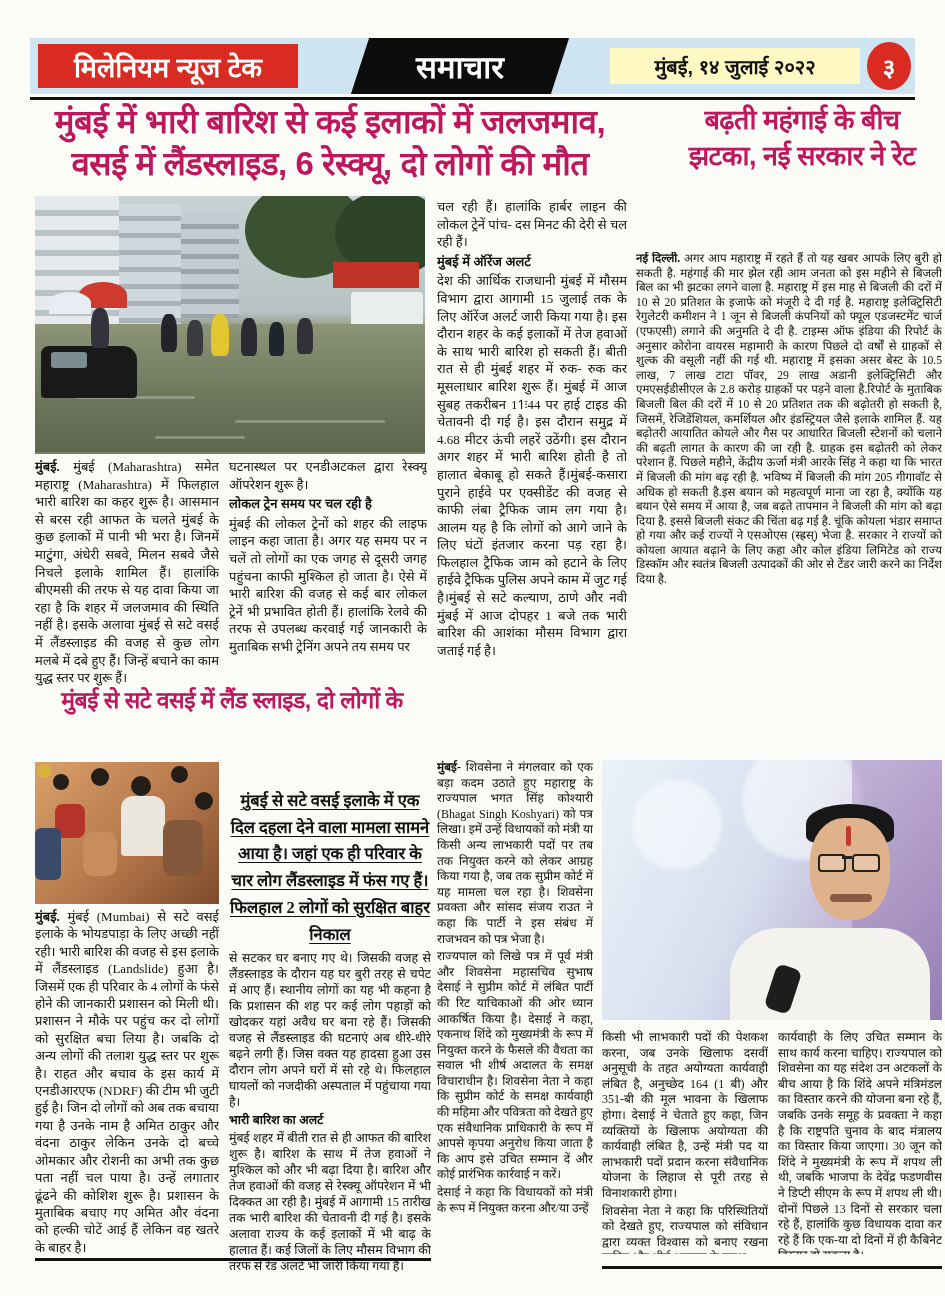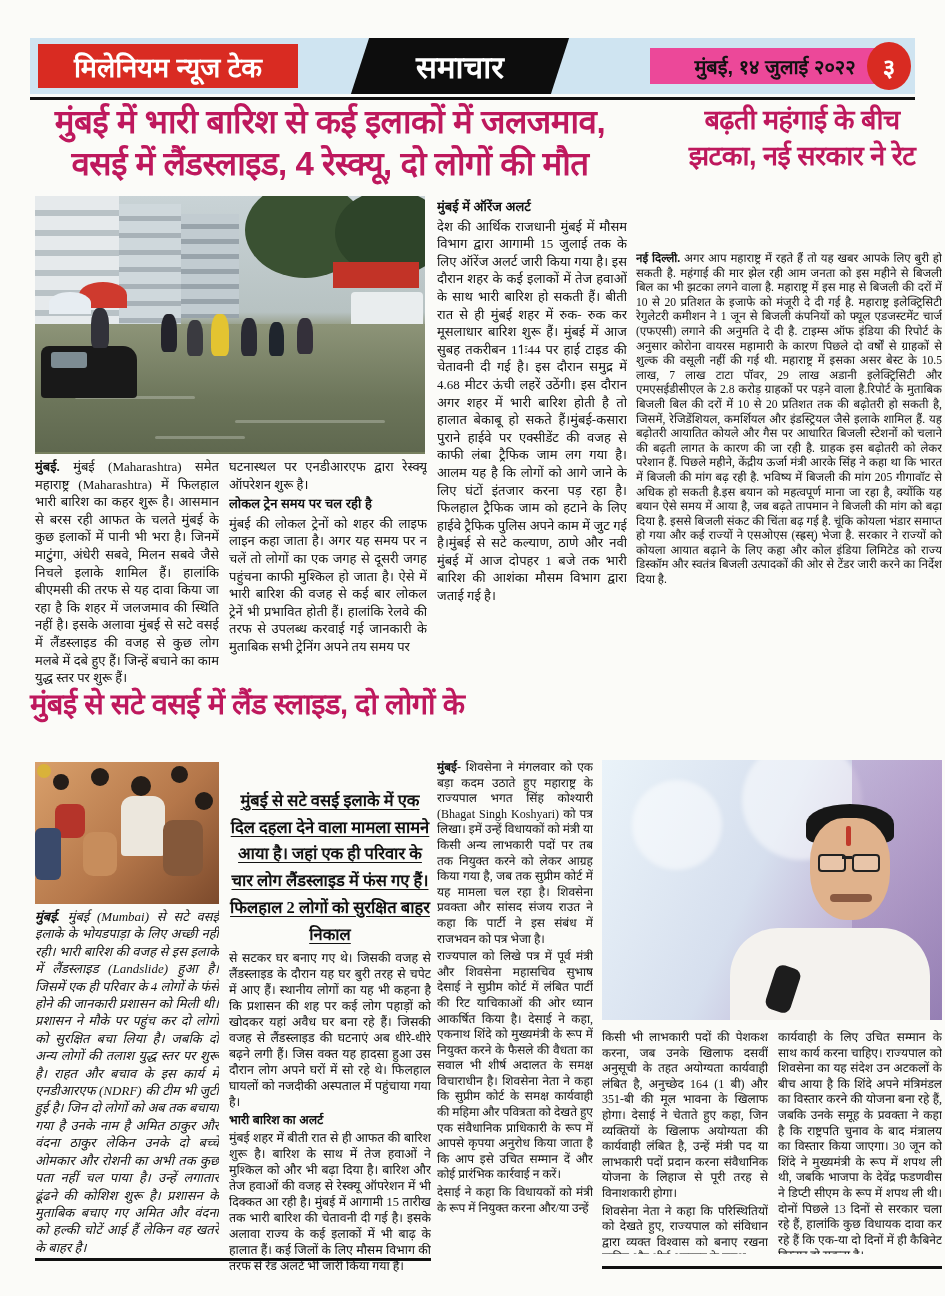--- a/index.html
+++ b/index.html
@@ -7,34 +7,34 @@
         font-family:"Liberation Serif", serif;color:#121212;overflow:hidden;}
   
   .mast{position:absolute;left:30px;top:38px;width:885px;height:56px;background:#cfe4f1;}
   .brand{position:absolute;left:8px;top:6px;width:260px;height:44px;background:#d92b22;
          display:flex;align-items:center;justify-content:center;color:#fff;
          font-family:"Liberation Sans",sans-serif;font-weight:bold;font-size:27px;white-space:nowrap;}
   .secttag{position:absolute;left:330px;top:0;width:200px;height:56px;background:#0d0d0d;
          transform:skewX(-18deg);display:flex;align-items:center;justify-content:center;}
   .secttag span{transform:skewX(18deg);color:#fff;font-family:"Liberation Sans",sans-serif;
          font-weight:bold;font-size:31px;}
-  .datebox{position:absolute;left:620px;top:10px;width:250px;height:36px;background:#ec4899;
+  .datebox{position:absolute;left:580px;top:10px;width:250px;height:36px;background:#fef9c3;
          display:flex;align-items:center;justify-content:center;font-weight:bold;font-size:20px;
          font-family:"Liberation Sans",sans-serif;}
   .pgnum{position:absolute;right:4px;top:4px;width:44px;height:48px;background:#d92b22;border-radius:50%;
          display:flex;align-items:center;justify-content:center;color:#fff;font-weight:bold;font-size:24px;
          font-family:"Liberation Sans",sans-serif;}
   .toprule{position:absolute;left:30px;top:97px;width:885px;height:0;border-top:3px solid #111;}
   
   .hl{position:absolute;font-family:"Liberation Sans",sans-serif;font-weight:bold;color:#be185d;
       text-align:center;letter-spacing:-0.5px;}
   .hl div{white-space:nowrap;}
   .hl1{left:30px;top:101px;width:600px;font-size:33px;line-height:1.26;}
   .hl2{left:648px;top:103px;width:308px;font-size:27px;line-height:1.33;}
-  .hl3{left:30px;top:686px;width:404px;font-size:29px;line-height:1.3;}
+  .hl3{left:30px;top:686px;width:404px;font-size:23px;line-height:1.3;}
   .hl4{left:434px;top:682px;width:508px;font-size:26px;line-height:1.3;}
   
   .col{position:absolute;text-align:justify;overflow:hidden;}
   .col p{margin:0 0 2px 0;}
   .dl{font-weight:bold;}
   .sub{font-weight:bold;font-family:"Liberation Sans",sans-serif;text-align:left;margin:3px 0 2px 0;}
   .s1{font-size:13px;line-height:17.6px;}
   .s2{font-size:11.6px;line-height:14.6px;}
   .s3a{font-size:13px;line-height:17.4px;}
   .s3b{font-size:12.4px;line-height:16px;}
@@ -83,21 +83,21 @@
     <div class="secttag">
       <span>समाचार</span>
     </div>
     <div class="datebox">मुंबई, १४ जुलाई २०२२</div>
     <div class="pgnum">३</div>
   </div>
   <div class="toprule"></div>
 
   <div class="hl hl1">
     <div>मुंबई में भारी बारिश से कई इलाकों में जलजमाव,</div>
-    <div>वसई में लैंडस्लाइड, 4 रेस्क्यू, दो लोगों की मौत</div>
+    <div>वसई में लैंडस्लाइड, 6 रेस्क्यू, दो लोगों की मौत</div>
   </div>
 
   <div class="ph flood" style="left:35px;top:196px;width:390px;height:258px;">
     <div class="bldg1"></div>
     <div class="bldg2"></div>
     <div class="bldg3"></div>
     <div class="tree1"></div>
     <div class="tree2"></div>
     <div class="redsign"></div>
     <div class="whitetruck"></div>
@@ -115,25 +115,26 @@
     <div class="fig" style="left:176px;top:118px;width:18px;height:42px;background:#e3c431;"></div>
     <div class="fig" style="left:206px;top:122px;width:16px;height:38px;background:#2a2a33;"></div>
     <div class="fig" style="left:234px;top:126px;width:15px;height:34px;background:#1f252d;"></div>
     <div class="fig" style="left:262px;top:122px;width:16px;height:36px;background:#34303a;"></div>
   </div>
 
   <div class="col s1" style="left:35px;top:458px;width:184px;height:230px;">
     <p><b class="dl">मुंबई.</b> <span>मुंबई (Maharashtra) समेत महाराष्ट्र (Maharashtra) में फिलहाल भारी बारिश का कहर शुरू है। आसमान से बरस रही आफत के चलते मुंबई के कुछ इलाकों में पानी भी भरा है। जिनमें माटुंगा, अंधेरी सबवे, मिलन सबवे जैसे निचले इलाके शामिल हैं। हालांकि बीएमसी की तरफ से यह दावा किया जा रहा है कि शहर में जलजमाव की स्थिति नहीं है। इसके अलावा मुंबई से सटे वसई में लैंडस्लाइड की वजह से कुछ लोग मलबे में दबे हुए हैं। जिन्हें बचाने का काम युद्ध स्तर पर शुरू हैं।</span></p>
   </div>
   <div class="col s1" style="left:229px;top:458px;width:198px;height:230px;">
-    <p>घटनास्थल पर एनडीआरएफ द्वारा रेस्क्यू ऑपरेशन शुरू है।</p>
+    <p>घटनास्थल पर एनडीअटकल द्वारा रेस्क्यू ऑपरेशन शुरू है।</p>
     <p class="sub">लोकल ट्रेन समय पर चल रही है</p>
     <p>मुंबई की लोकल ट्रेनों को शहर की लाइफ लाइन कहा जाता है। अगर यह समय पर न चलें तो लोगों का एक जगह से दूसरी जगह पहुंचना काफी मुश्किल हो जाता है। ऐसे में भारी बारिश की वजह से कई बार लोकल ट्रेनें भी प्रभावित होती हैं। हालांकि रेलवे की तरफ से उपलब्ध करवाई गई जानकारी के मुताबिक सभी ट्रेनिंग अपने तय समय पर</p>
   </div>
   <div class="col s1" style="left:437px;top:198px;width:190px;height:490px;">
+    <p>चल रही हैं। हालांकि हार्बर लाइन की लोकल ट्रेनें पांच- दस मिनट की देरी से चल रही हैं।</p>
     <p class="sub">मुंबई में ऑरेंज अलर्ट</p>
     <p>देश की आर्थिक राजधानी मुंबई में मौसम विभाग द्वारा आगामी 15 जुलाई तक के लिए ऑरेंज अलर्ट जारी किया गया है। इस दौरान शहर के कई इलाकों में तेज हवाओं के साथ भारी बारिश हो सकती हैं। बीती रात से ही मुंबई शहर में रुक- रुक कर मूसलाधार बारिश शुरू हैं। मुंबई में आज सुबह तकरीबन 11ः44 पर हाई टाइड की चेतावनी दी गई है। इस दौरान समुद्र में 4.68 मीटर ऊंची लहरें उठेंगी। इस दौरान अगर शहर में भारी बारिश होती है तो हालात बेकाबू हो सकते हैं।मुंबई-कसारा पुराने हाईवे पर एक्सीडेंट की वजह से काफी लंबा ट्रैफिक जाम लग गया है। आलम यह है कि लोगों को आगे जाने के लिए घंटों इंतजार करना पड़ रहा है। फिलहाल ट्रैफिक जाम को हटाने के लिए हाईवे ट्रैफिक पुलिस अपने काम में जुट गई है।मुंबई से सटे कल्याण, ठाणे और नवी मुंबई में आज दोपहर 1 बजे तक भारी बारिश की आशंका मौसम विभाग द्वारा जताई गई है।</p>
   </div>
 
   <div class="hl hl2">
     <div>बढ़ती महंगाई के बीच</div>
     <div>झटका, नई सरकार ने रेट</div>
   </div>
   <div class="col s2" style="left:636px;top:252px;width:306px;height:436px;">
     <p><b class="dl">नई दिल्ली.</b> <span>अगर आप महाराष्ट्र में रहते हैं तो यह खबर आपके लिए बुरी हो सकती है. महंगाई की मार झेल रही आम जनता को इस महीने से बिजली बिल का भी झटका लगने वाला है. महाराष्ट्र में इस माह से बिजली की दरों में 10 से 20 प्रतिशत के इजाफे को मंजूरी दे दी गई है. महाराष्ट्र इलेक्ट्रिसिटी रेगुलेटरी कमीशन ने 1 जून से बिजली कंपनियों को फ्यूल एडजस्टमेंट चार्ज (एफएसी) लगाने की अनुमति दे दी है. टाइम्स ऑफ इंडिया की रिपोर्ट के अनुसार कोरोना वायरस महामारी के कारण पिछले दो वर्षों से ग्राहकों से शुल्क की वसूली नहीं की गई थी. महाराष्ट्र में इसका असर बेस्ट के 10.5 लाख, 7 लाख टाटा पॉवर, 29 लाख अडानी इलेक्ट्रिसिटी और एमएसईडीसीएल के 2.8 करोड़ ग्राहकों पर पड़ने वाला है.रिपोर्ट के मुताबिक बिजली बिल की दरों में 10 से 20 प्रतिशत तक की बढ़ोतरी हो सकती है, जिसमें, रेजिडेंशियल, कमर्शियल और इंडस्ट्रियल जैसे इलाके शामिल हैं. यह बढ़ोतरी आयातित कोयले और गैस पर आधारित बिजली स्टेशनों को चलाने की बढ़ती लागत के कारण की जा रही है. ग्राहक इस बढ़ोतरी को लेकर परेशान हैं. पिछले महीने, केंद्रीय ऊर्जा मंत्री आरके सिंह ने कहा था कि भारत में बिजली की मांग बढ़ रही है. भविष्य में बिजली की मांग 205 गीगावॉट से अधिक हो सकती है.इस बयान को महत्वपूर्ण माना जा रहा है, क्योंकि यह बयान ऐसे समय में आया है, जब बढ़ते तापमान ने बिजली की मांग को बढ़ा दिया है. इससे बिजली संकट की चिंता बढ़ गई है. चूंकि कोयला भंडार समाप्त हो गया और कई राज्यों ने एसओएस (स्ह्रस्) भेजा है. सरकार ने राज्यों को कोयला आयात बढ़ाने के लिए कहा और कोल इंडिया लिमिटेड को राज्य डिस्कॉम और स्वतंत्र बिजली उत्पादकों की ओर से टेंडर जारी करने का निर्देश दिया है.</span></p>
@@ -150,21 +151,21 @@
     <div class="head" style="left:136px;top:4px;width:17px;height:17px;"></div>
     <div class="head" style="left:160px;top:30px;width:18px;height:18px;"></div>
     <div style="left:86px;top:34px;width:44px;height:60px;background:#ece7dd;border-radius:12px 12px 4px 4px;"></div>
     <div style="left:20px;top:42px;width:30px;height:34px;background:#b5342a;border-radius:8px;"></div>
     <div style="left:0px;top:66px;width:26px;height:52px;background:#3a4a6b;border-radius:6px;"></div>
     <div style="left:48px;top:70px;width:34px;height:44px;background:#c78d5c;border-radius:10px;"></div>
     <div style="left:128px;top:58px;width:40px;height:56px;background:#84583a;border-radius:10px;"></div>
     <div style="left:2px;top:2px;width:14px;height:14px;background:#d9b23a;border-radius:50%;"></div>
   </div>
 
-  <div class="col s3a" style="left:35px;top:908px;width:184px;height:346px;font-style:italic;">
+  <div class="col s3a" style="left:35px;top:908px;width:184px;height:346px;">
     <p><b class="dl">मुंबई.</b> <span>मुंबई (Mumbai) से सटे वसई इलाके के भोयडपाड़ा के लिए अच्छी नहीं रही। भारी बारिश की वजह से इस इलाके में लैंडस्लाइड (Landslide) हुआ है। जिसमें एक ही परिवार के 4 लोगों के फंसे होने की जानकारी प्रशासन को मिली थी। प्रशासन ने मौके पर पहुंच कर दो लोगों को सुरक्षित बचा लिया है। जबकि दो अन्य लोगों की तलाश युद्ध स्तर पर शुरू है। राहत और बचाव के इस कार्य में एनडीआरएफ (NDRF) की टीम भी जुटी हुई है। जिन दो लोगों को अब तक बचाया गया है उनके नाम है अमित ठाकुर और वंदना ठाकुर लेकिन उनके दो बच्चे ओमकार और रोशनी का अभी तक कुछ पता नहीं चल पाया है। उन्हें लगातार ढूंढने की कोशिश शुरू है। प्रशासन के मुताबिक बचाए गए अमित और वंदना को हल्की चोटें आई हैं लेकिन वह खतरे के बाहर है।</span></p>
 
   </div>
 
   <div class="col s3b" style="left:229px;top:760px;width:202px;height:494px;margin-top:28px;">
     <p class="lead3">मुंबई से सटे वसई इलाके में एक दिल दहला देने वाला मामला सामने आया है। जहां एक ही परिवार के चार लोग लैंडस्लाइड में फंस गए हैं। फिलहाल 2 लोगों को सुरक्षित बाहर निकाल</p>
     <p>से सटकर घर बनाए गए थे। जिसकी वजह से लैंडस्लाइड के दौरान यह घर बुरी तरह से चपेट में आए हैं। स्थानीय लोगों का यह भी कहना है कि प्रशासन की शह पर कई लोग पहाड़ों को खोदकर यहां अवैध घर बना रहे हैं। जिसकी वजह से लैंडस्लाइड की घटनाएं अब धीरे-धीरे बढ़ने लगी हैं। जिस वक्त यह हादसा हुआ उस दौरान लोग अपने घरों में सो रहे थे। फिलहाल घायलों को नजदीकी अस्पताल में पहुंचाया गया है।</p>
     <p class="sub">भारी बारिश का अलर्ट</p>
     <p>मुंबई शहर में बीती रात से ही आफत की बारिश शुरू है। बारिश के साथ में तेज हवाओं ने मुश्किल को और भी बढ़ा दिया है। बारिश और तेज हवाओं की वजह से रेस्क्यू ऑपरेशन में भी दिक्कत आ रही है। मुंबई में आगामी 15 तारीख तक भारी बारिश की चेतावनी दी गई है। इसके अलावा राज्य के कई इलाकों में भी बाढ़ के हालात हैं। कई जिलों के लिए मौसम विभाग की तरफ से रेड अलर्ट भी जारी किया गया है।</p>
   </div>

